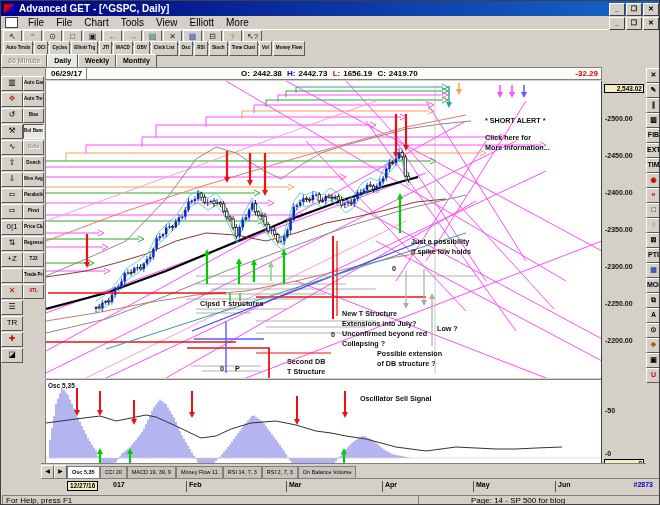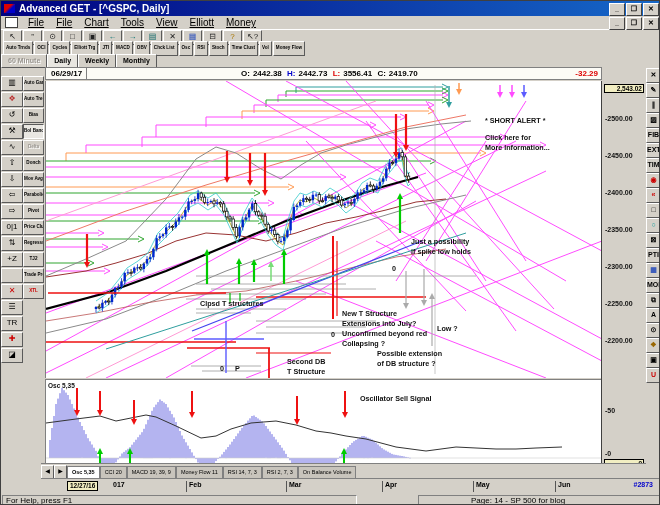--- a/index.html
+++ b/index.html
@@ -2,21 +2,21 @@
 <html><head>
 <meta charset="utf-8">
 <style>
   html,body{margin:0;padding:0;}
   #app{position:relative;width:660px;height:505px;background:#d4d0c8;font-family:"Liberation Sans",sans-serif;overflow:hidden;border:1px solid #404040;box-sizing:border-box;}
   .titlebar{position:absolute;left:0;top:0;width:660px;height:15px;background:linear-gradient(90deg,#000080,#1668c8);color:#fff;font-size:10px;font-weight:bold;display:flex;align-items:center;padding-left:3px;box-sizing:border-box;}
   .appicon{width:11px;height:9px;background:linear-gradient(135deg,#d00 40%,#00c 60%);margin-right:4px;}
   .wctrl{position:absolute;top:2px;display:flex;gap:1px;}
   .wbtn{width:14px;height:11px;background:#d4d0c8;border:1px solid;border-color:#fff #404040 #404040 #fff;font-size:7px;line-height:9px;text-align:center;color:#000;font-weight:bold;}
   .menubar{position:absolute;left:0;top:15px;width:660px;height:13px;background:#d4d0c8;display:flex;align-items:center;font-size:10px;border-bottom:1px solid #fff;}
-  .menuitem{padding:0 6px;height:13px;line-height:13px;text-decoration:underline;}
+  .menuitem{padding:0 6px;height:13px;line-height:13px;}
   .mdiicon{width:11px;height:9px;background:#fff;border:1px solid #404040;margin:0 4px;}
   .tb{position:absolute;display:flex;align-items:center;gap:1px;}
   .tbtn{height:13px;min-width:17px;background:#d4d0c8;border:1px solid;border-color:#fff #5a5a5a #5a5a5a #fff;font-size:8px;line-height:12px;text-align:center;color:#222;}
   .study{height:13px;padding:0 2px;background:#d4d0c8;border:1px solid;border-color:#fff #5a5a5a #5a5a5a #fff;font-size:4.6px;line-height:12px;text-align:center;color:#000;white-space:nowrap;font-weight:bold;}
   .tfrow{position:absolute;top:53px;left:0;height:12px;display:flex;}
   .tftab{height:12px;padding:0 6px;font-size:7px;line-height:11px;font-weight:bold;background:#d4d0c8;border:1px solid;border-color:#fff #5a5a5a #5a5a5a #fff;}
   .tftab.active{background:#e8e6e0;border-bottom-color:#e8e6e0;}
   .tftab.disabled{color:#9a9690;text-shadow:1px 1px 0 #fff;}
   .colA{position:absolute;left:0;top:75px;width:22px;display:flex;flex-direction:column;gap:1px;}
   .colB{position:absolute;left:22px;top:75px;width:21px;display:flex;flex-direction:column;gap:1px;}
@@ -63,21 +63,21 @@
   </div>
 
   <div class="menubar">
     <div class="mdiicon"></div>
     <span class="menuitem">File</span>
     <span class="menuitem">File</span>
     <span class="menuitem">Chart</span>
     <span class="menuitem">Tools</span>
     <span class="menuitem">View</span>
     <span class="menuitem">Elliott</span>
-    <span class="menuitem">Money</span>
+    <span class="menuitem">More</span>
     <div class="wctrl" style="right:2px;top:1px;">
       <div class="wbtn">_</div>
       <div class="wbtn">❐</div>
       <div class="wbtn">✕</div>
     </div>
   </div>
 
   <div class="tb" style="left:2px;top:29px;" id="tb-main">
       <div class="tbtn">↖</div>
       <div class="tbtn">”</div>
@@ -175,21 +175,21 @@
       <div class="rbtn" style="color: rgb(153, 102, 0);">❖</div>
       <div class="rbtn">▣</div>
       <div class="rbtn" style="color: rgb(204, 0, 0);">U</div>
     </div>
 
   <div class="infobar">
     <span class="infodate">06/29/17</span>
     <span class="ohlc">
       <span>O:</span><span>2442.38</span>
       <span style="color:#0000cc">H:</span><span>2442.73</span>
-      <span style="color:#dd0000">L:</span><span>3556.41</span>
+      <span style="color:#dd0000">L:</span><span>1656.19</span>
       <span>C:</span><span>2419.70</span>
     </span>
     <span class="chg">-32.29</span>
   </div>
 
   <div class="plot">
     <svg id="svgMain" width="556" height="297" viewBox="0 0 556 297">
         <line x1="250" y1="6" x2="397" y2="6" stroke="#2f9e9e" stroke-width="1"></line>
         <line x1="396" y1="3" x2="402" y2="6" stroke="#2f9e9e" stroke-width="1"></line>
         <line x1="396" y1="9" x2="402" y2="6" stroke="#2f9e9e" stroke-width="1"></line>
@@ -837,16 +837,16 @@
   </div>
 
   <div class="daterow">
     <span class="datebox">12/27/16</span>
     <span class="datesuffix">017</span>
     <span id="months"><span class="month" style="left: 145px;">Feb</span><span class="month" style="left: 245px;">Mar</span><span class="month" style="left: 341px;">Apr</span><span class="month" style="left: 432px;">May</span><span class="month" style="left: 514px;">Jun</span></span>
     <span class="pageref">#2873</span>
   </div>
 
   <div class="statusbar">
-    <div class="spanel" style="left:1px;width:355px;">For Help, press F1</div>
+    <div class="spanel" style="left:1px;width:474px;">For Help, press F1</div>
     <div class="spanel" style="left:417px;width:276px;padding-left:52px;">Page: 14 - SP 500 for blog</div>
   </div>
 </div>
 
 </body></html>

